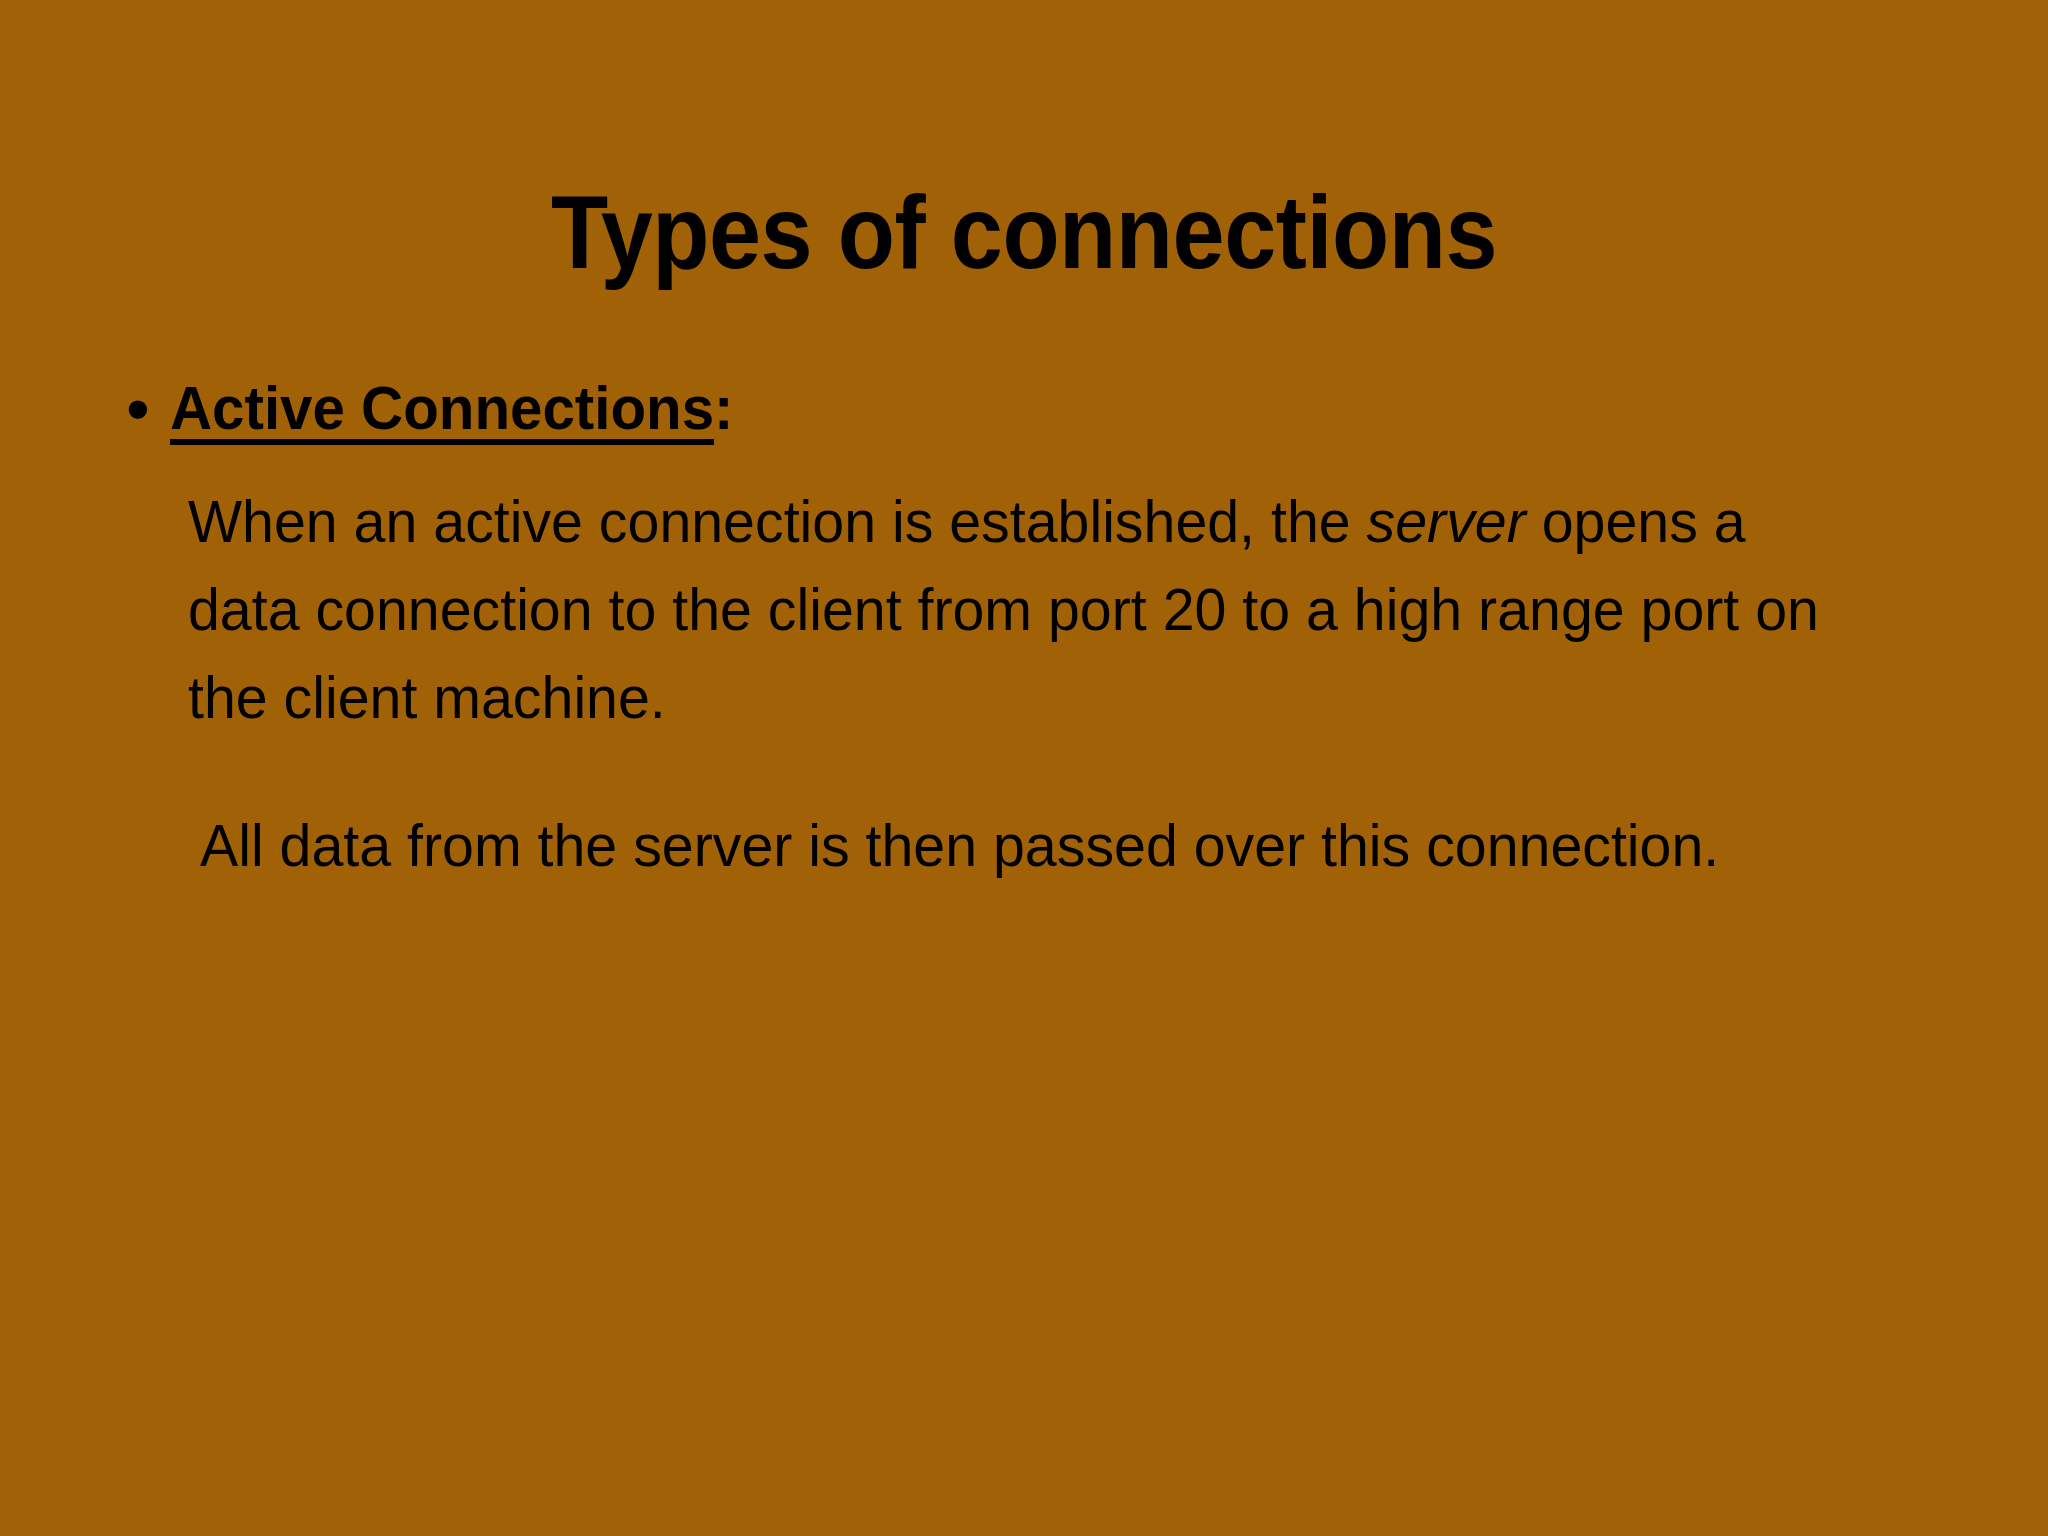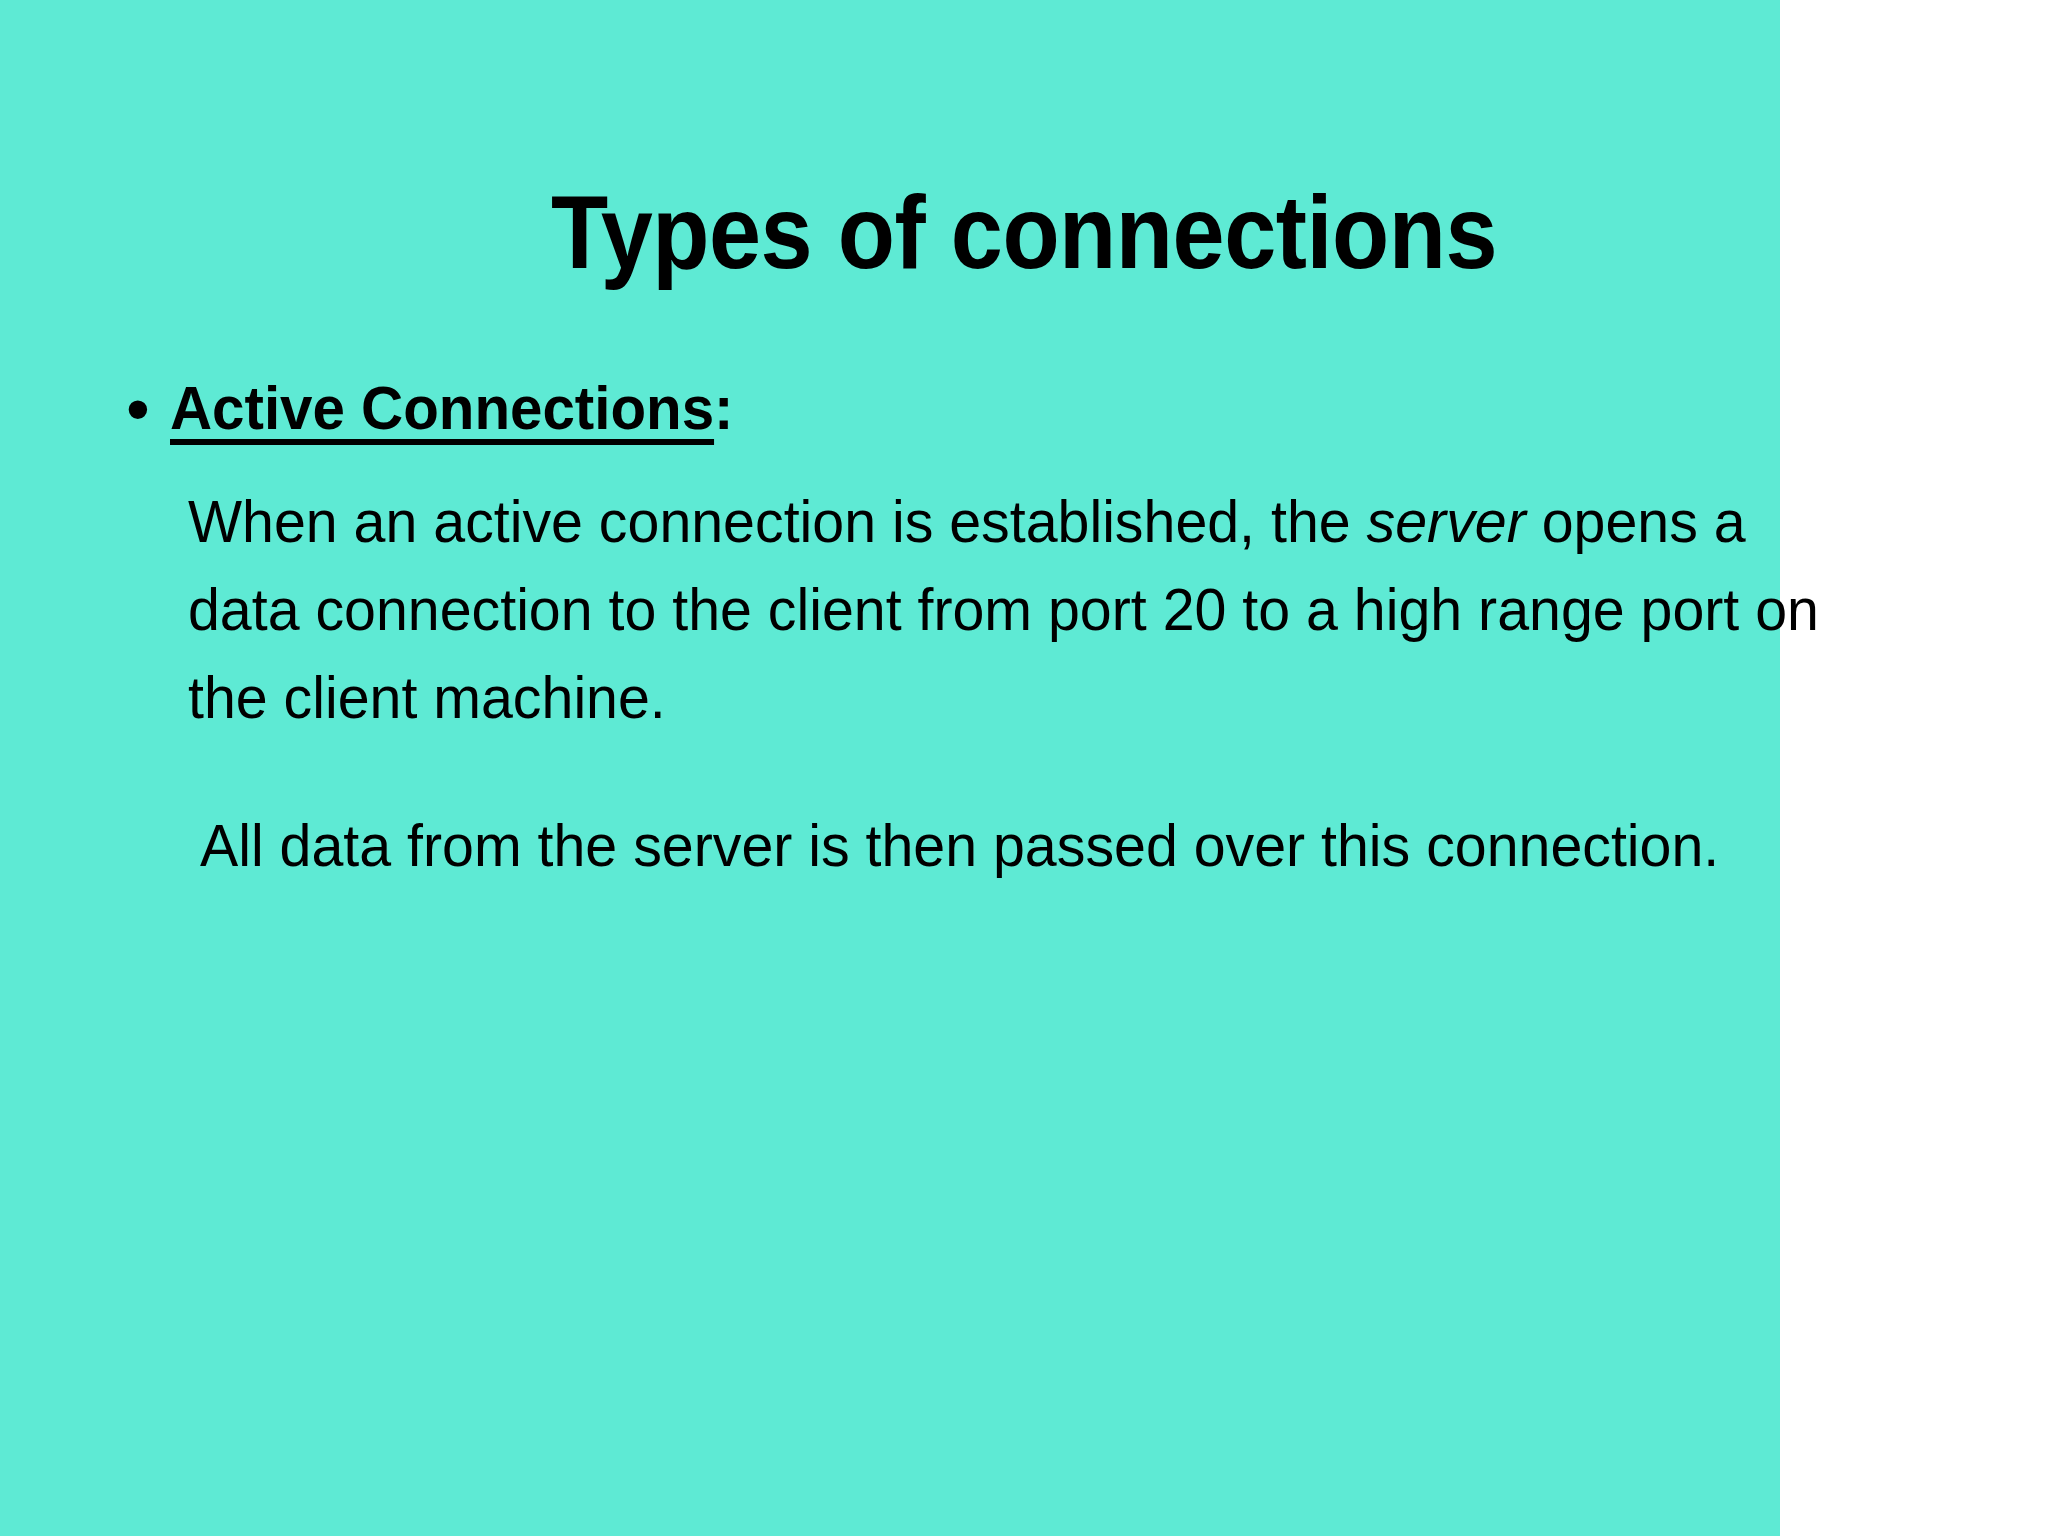--- a/index.html
+++ b/index.html
@@ -11,23 +11,23 @@
     width: 2048px;
     height: 1536px;
     overflow: hidden;
     font-family: "Liberation Sans", "DejaVu Sans", sans-serif;
     color: #000000;
     -webkit-font-smoothing: antialiased;
   }
 
   .slide {
     position: relative;
-    width: 1780px;
+    width: 2048px;
     height: 1536px;
-    background: #5eead4;
+    background: #a16207;
     box-sizing: border-box;
   }
 
   
   .slide-title {
     position: absolute;
     left: 0;
     top: 108px;
     width: 2048px;
     text-align: center;

